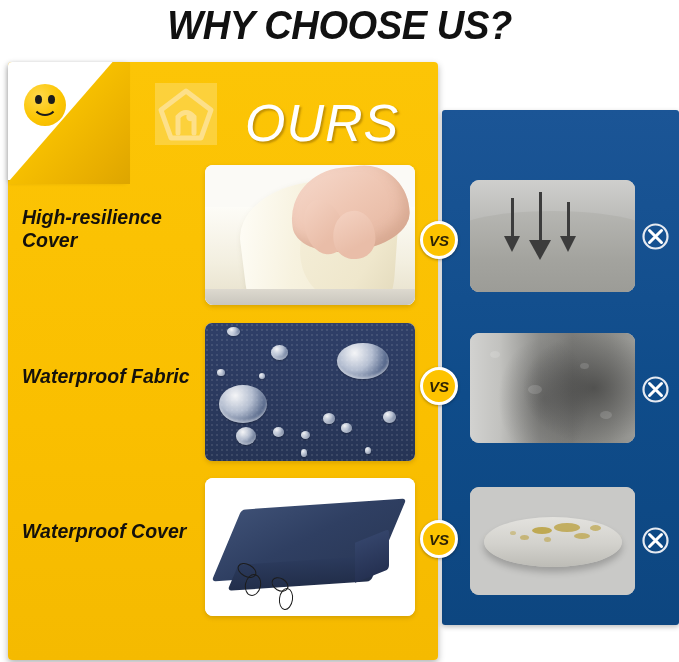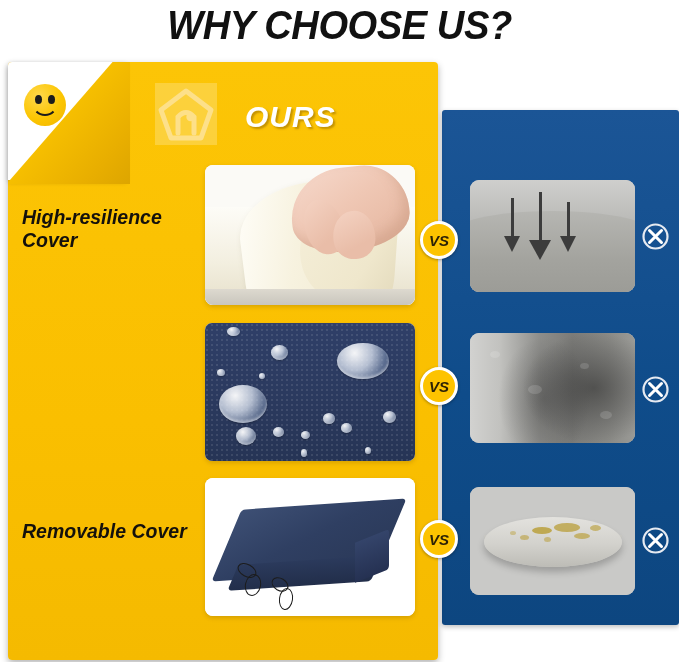--- a/index.html
+++ b/index.html
@@ -121,23 +121,23 @@
   
   .logo-badge {
     position: absolute;
     left: 155px; top: 83px;
     width: 62px; height: 62px;
     background: rgba(255,255,255,.22);
   }
   .logo-badge svg { display: block; }
   .ours-label {
     position: absolute;
-    left: 245px; top: 100px;
-    font-size: 30px;
-    font-weight: 700;
+    left: 245px; top: 93px;
+    font-size: 52px;
+    font-weight: 400;
     font-style: italic;
     color: #ffffff;
     text-shadow: 2px 2px 2px rgba(150,105,0,.55);
     letter-spacing: 1px;
   }
 
   
   .feat-label {
     position: absolute;
     left: 22px;
@@ -425,21 +425,22 @@
   <div class="logo-badge">
     <svg width="62" height="62" viewBox="0 0 62 62" aria-hidden="true">
       <polygon points="31,8 56,27 46,55 16,55 6,27" fill="none" stroke="#fde08a" stroke-width="5" stroke-linejoin="round"></polygon>
       <path d="M23 50 L23 34 Q31 25 39 34 L39 50" fill="none" stroke="#fde08a" stroke-width="5" stroke-linecap="round"></path>
       <circle cx="35.5" cy="34" r="4.2" fill="#fde08a"></circle>
     </svg>
   </div>
   <div class="ours-label">OURS</div>
 
   <div class="feat-label r1">High-resilience Cover</div>
-  <div class="feat-label r3">Removable Cover</div>
+  <div class="feat-label r2">Waterproof Fabric</div>
+  <div class="feat-label r3">Waterproof Cover</div>
 
   <div class="ours-card c1">
     <div class="foam-scene">
       <div class="slab"></div>
       <div class="sheet"></div>
       <div class="sheet2"></div>
       <div class="hand"></div>
       <div class="finger f1"></div>
       <div class="finger f2"></div>
       <div class="shadow-strip"></div>

